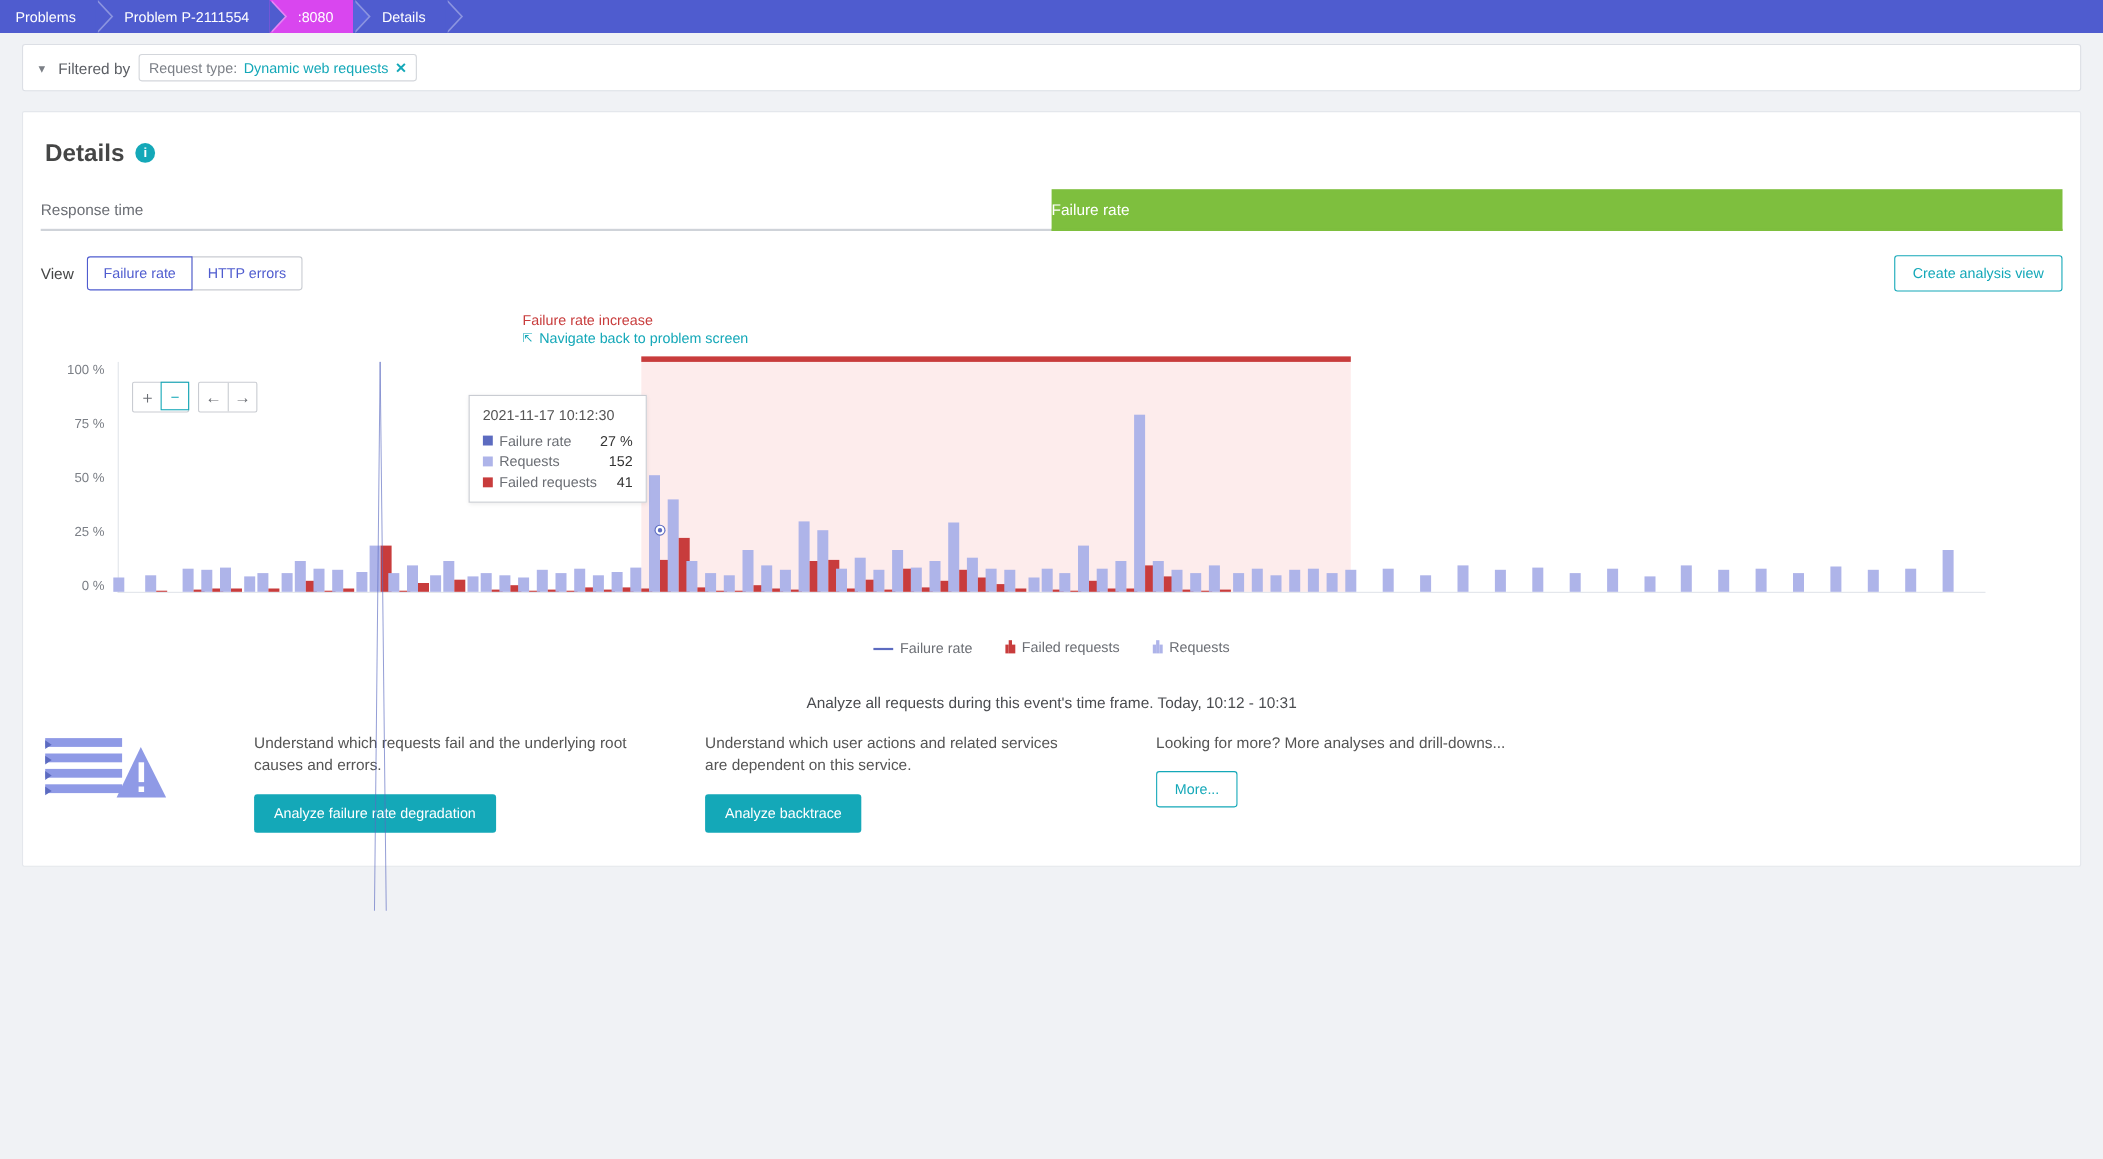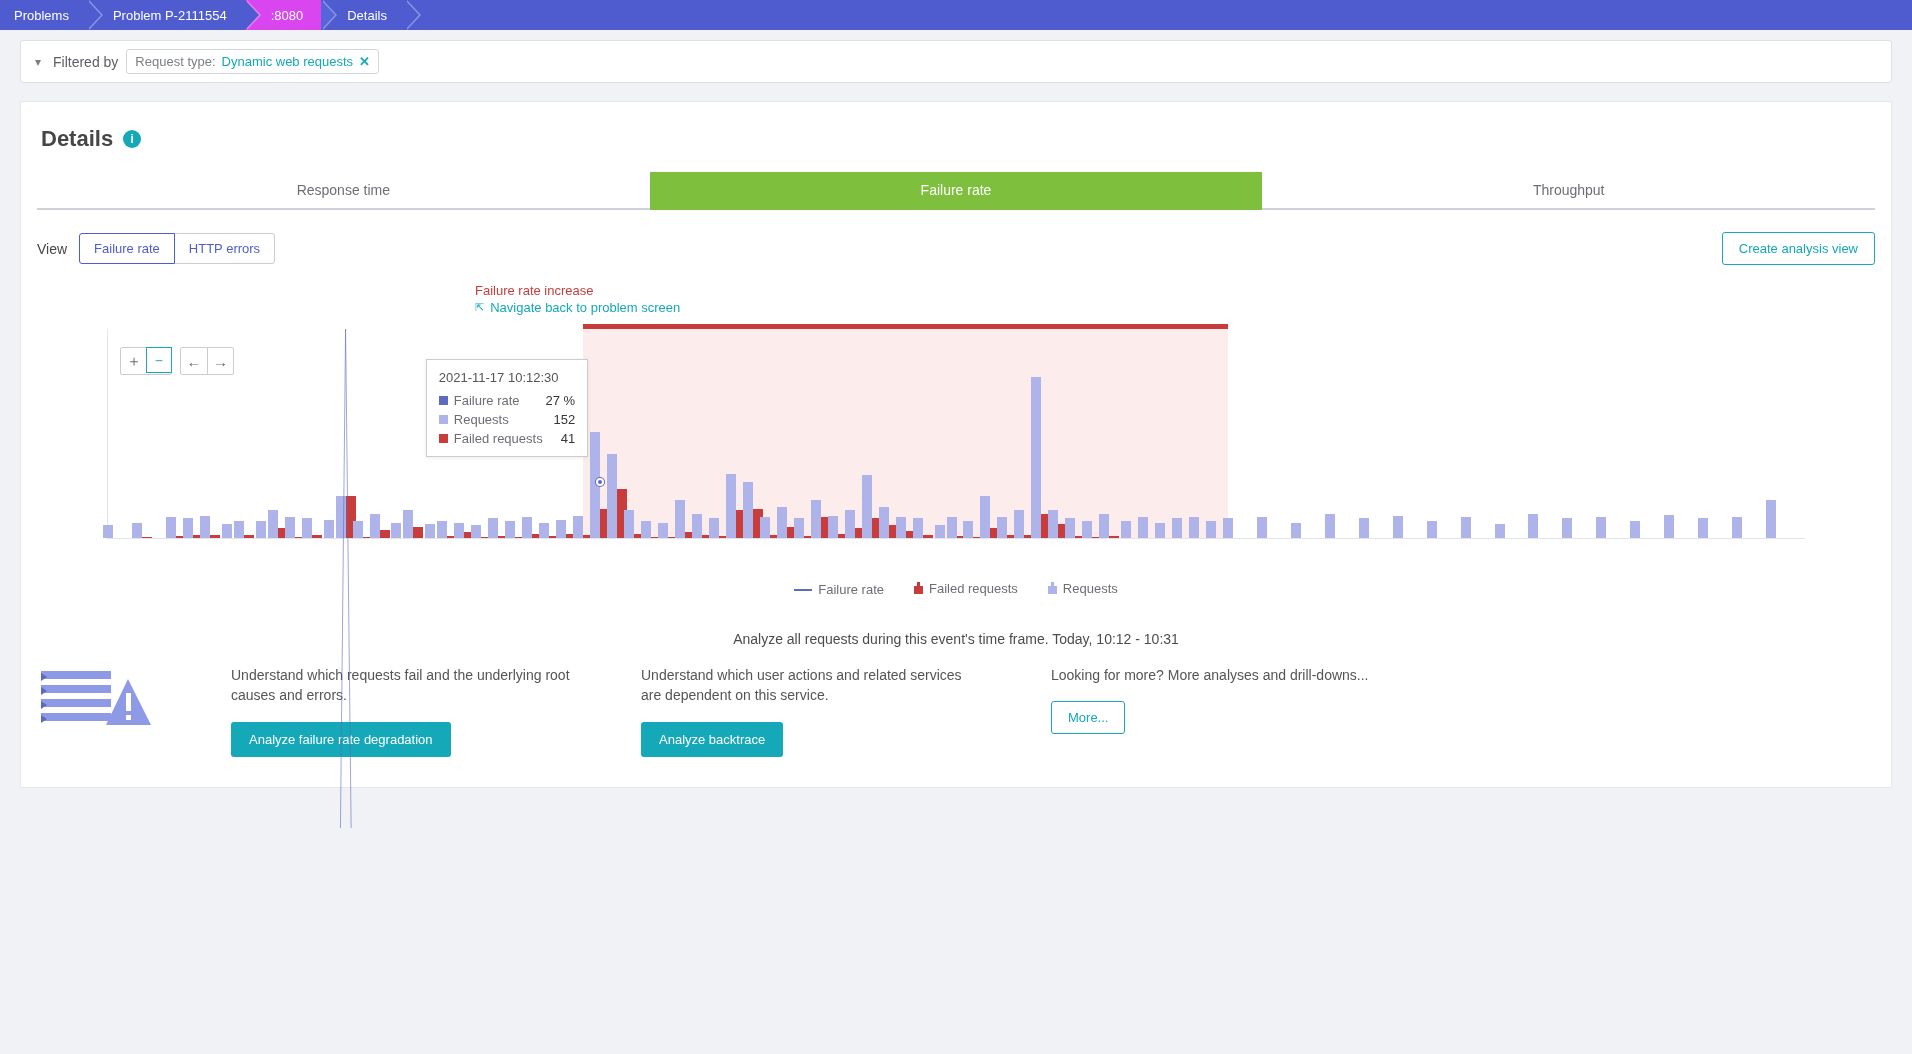--- a/index.html
+++ b/index.html
@@ -90,21 +90,21 @@
   .card-title { font-size:22px; font-weight:600; color:#454646;}
   .info-icon {
     width:18px;height:18px;border-radius:50%;
     background:#14a8b8;color:#fff;
     display:flex;align-items:center;justify-content:center;
     font-size:12px;font-weight:700;font-style:normal;
   }
 
   .tabs-row { display:flex; }
   .tab {
-    flex:1; text-align:center;
+    flex:1; 
     padding:10px 0;
     color:#6b6e74;
     border-bottom:2px solid #cfd3d9;
     cursor:pointer;
     font-size:14px;
   }
   .tab.active {
     background:#7ebf3e; color:#fff; border-bottom:2px solid #7ebf3e;
   }
 
@@ -263,21 +263,20 @@
   <div class="card">
 
     <div class="card-title-row">
       <span class="card-title">Details</span>
       <span class="info-icon">i</span>
     </div>
 
     <div class="tabs-row" id="tabs-row">
         <div class="tab">Response time</div>
         <div class="tab active">Failure rate</div>
-        <div class="tab">Throughput</div>
       </div>
 
     <div class="view-row">
       <div class="view-left">
         <span class="lbl">View</span>
         <div class="seg-group" id="seg-group">
             <div class="seg selected">Failure rate</div>
             <div class="seg">HTTP errors</div>
           </div>
       </div>
@@ -285,20 +284,27 @@
     </div>
 
     <div class="chart-outer">
       <div class="annot-line">Failure rate increase</div>
       <div class="annot-link">
         <span class="ext-icon">⇱</span>
         <span>Navigate back to problem screen</span>
       </div>
 
       <div class="chart-frame">
+        <div class="y-left" id="y-left">
+            <span>100 %</span>
+            <span>75 %</span>
+            <span>50 %</span>
+            <span>25 %</span>
+            <span>0 %</span>
+          </div>
         <div class="plot" id="plot">
           <div class="event-band" id="event-band" style="left: 28%; width: 38%;"></div>
           <div class="bars-layer" id="bars">
               <div class="bar-group" style="left: 0%;">
                 <div class="bar-req" style="height: 12.6px;"></div>
               </div>
               <div class="bar-group" style="left: 2%;">
                 <div class="bar-req" style="height: 15.4px;"></div>
                 <div class="bar-fail" style="height: 1.4px;"></div>
               </div>

